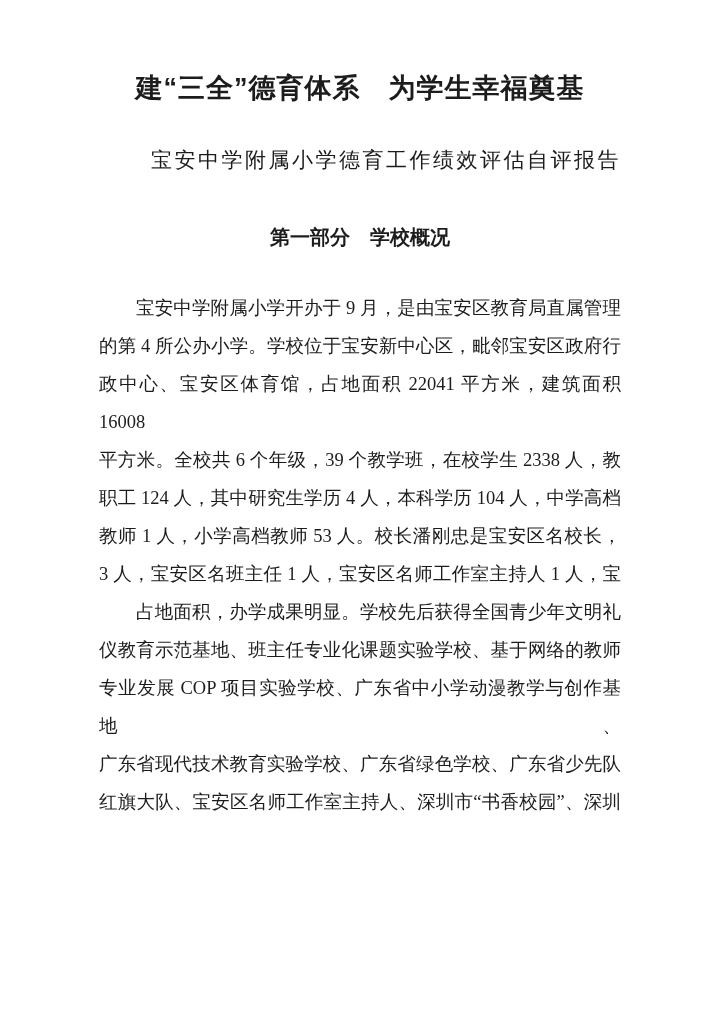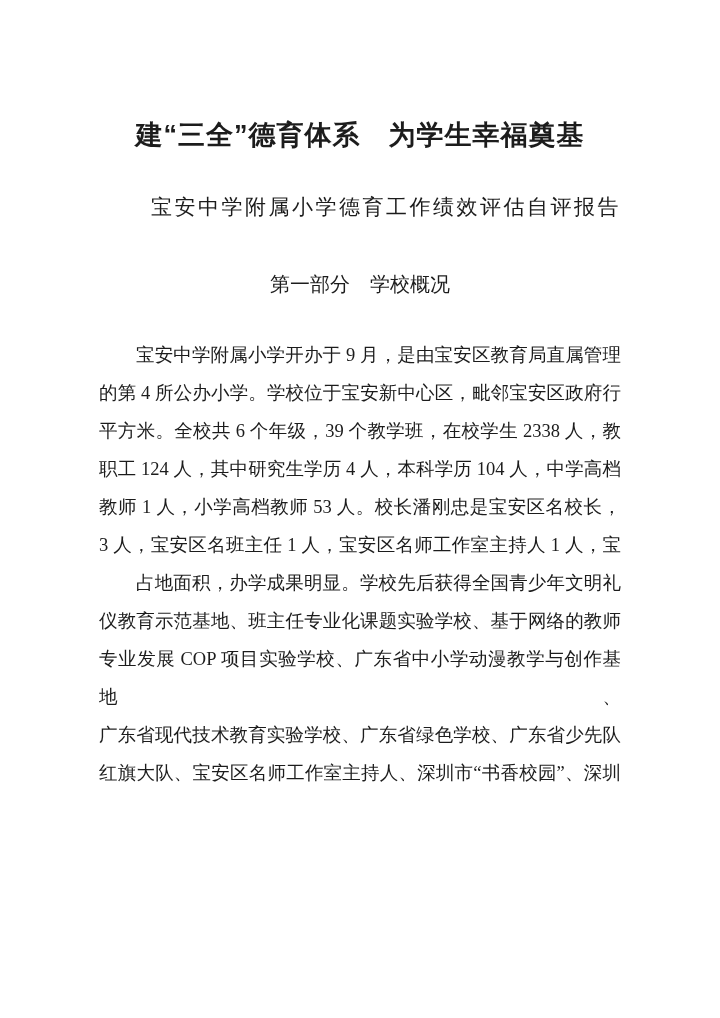--- a/index.html
+++ b/index.html
@@ -7,21 +7,21 @@
     padding: 0;
     background: #ffffff;
   }
   .page {
     position: relative;
     width: 712px;
     height: 1018px;
     margin: 0 auto;
     background: #ffffff;
     box-sizing: border-box;
-    padding: 118px 95px 0 95px;
+    padding: 71px 95px 0 95px;
     overflow: hidden;
     color: #1c1c1c;
     font-family: "Liberation Serif", "DejaVu Serif", serif;
   }
   .title {
     margin: 0;
     font-family: "Liberation Sans", "DejaVu Sans", sans-serif;
     font-weight: bold;
     font-size: 27px;
     line-height: 34px;
@@ -34,21 +34,21 @@
     font-size: 21px;
     line-height: 26px;
     text-align: right;
     letter-spacing: 2.5px;
     font-weight: normal;
   }
   .section-heading {
     margin: 52px 0 0 0;
     font-size: 20px;
     line-height: 25px;
-    font-weight: normal;
+    font-weight: bold;
     text-align: center;
     white-space: pre;
   }
   .body-text {
     margin-top: 39px;
     font-size: 18.5px;
     line-height: 38px;
   }
   .paragraph {
     margin: 0;
@@ -71,20 +71,21 @@
   <h1 class="title">建“三全”德育体系　为学生幸福奠基</h1>
 
   <div class="subtitle">宝安中学附属小学德育工作绩效评估自评报告</div>
 
   <h2 class="section-heading">第一部分　学校概况</h2>
 
   <div class="body-text">
       <div class="paragraph">
         <div class="line indent">宝安中学附属小学开办于 9 月，是由宝安区教育局直属管理</div>
         <div class="line">的第 4 所公办小学。学校位于宝安新中心区，毗邻宝安区政府行</div>
+        <div class="line">政中心、宝安区体育馆，占地面积 22041 平方米，建筑面积 16008</div>
         <div class="line">平方米。全校共 6 个年级，39 个教学班，在校学生 2338 人，教</div>
         <div class="line">职工 124 人，其中研究生学历 4 人，本科学历 104 人，中学高档</div>
         <div class="line">教师 1 人，小学高档教师 53 人。校长潘刚忠是宝安区名校长，</div>
         <div class="line">3 人，宝安区名班主任 1 人，宝安区名师工作室主持人 1 人，宝</div>
       </div>
       <div class="paragraph">
         <div class="line indent">占地面积，办学成果明显。学校先后获得全国青少年文明礼</div>
         <div class="line">仪教育示范基地、班主任专业化课题实验学校、基于网络的教师</div>
         <div class="line">专业发展 COP 项目实验学校、广东省中小学动漫教学与创作基地、</div>
         <div class="line">广东省现代技术教育实验学校、广东省绿色学校、广东省少先队</div>

